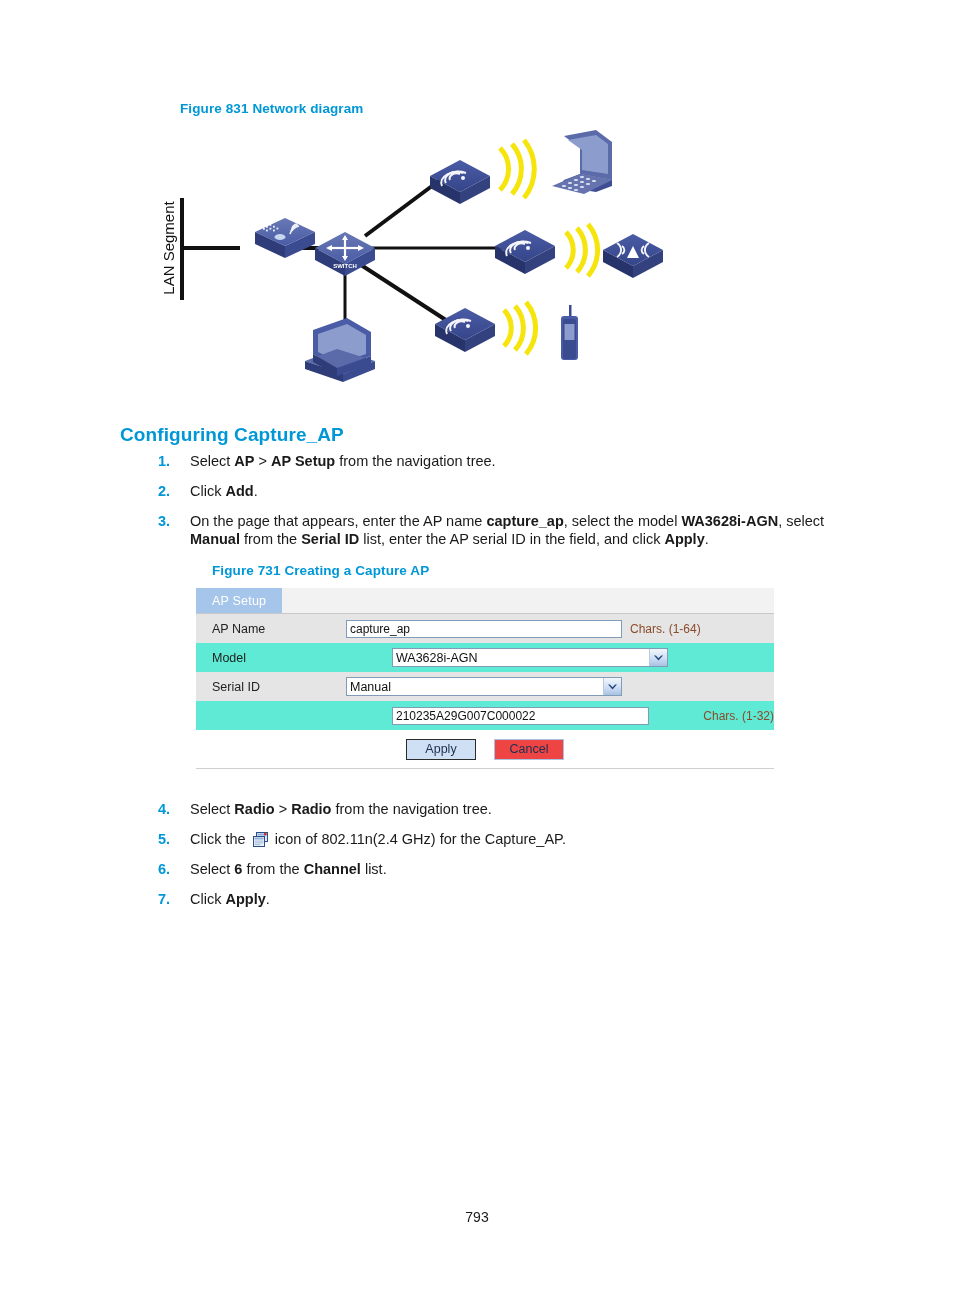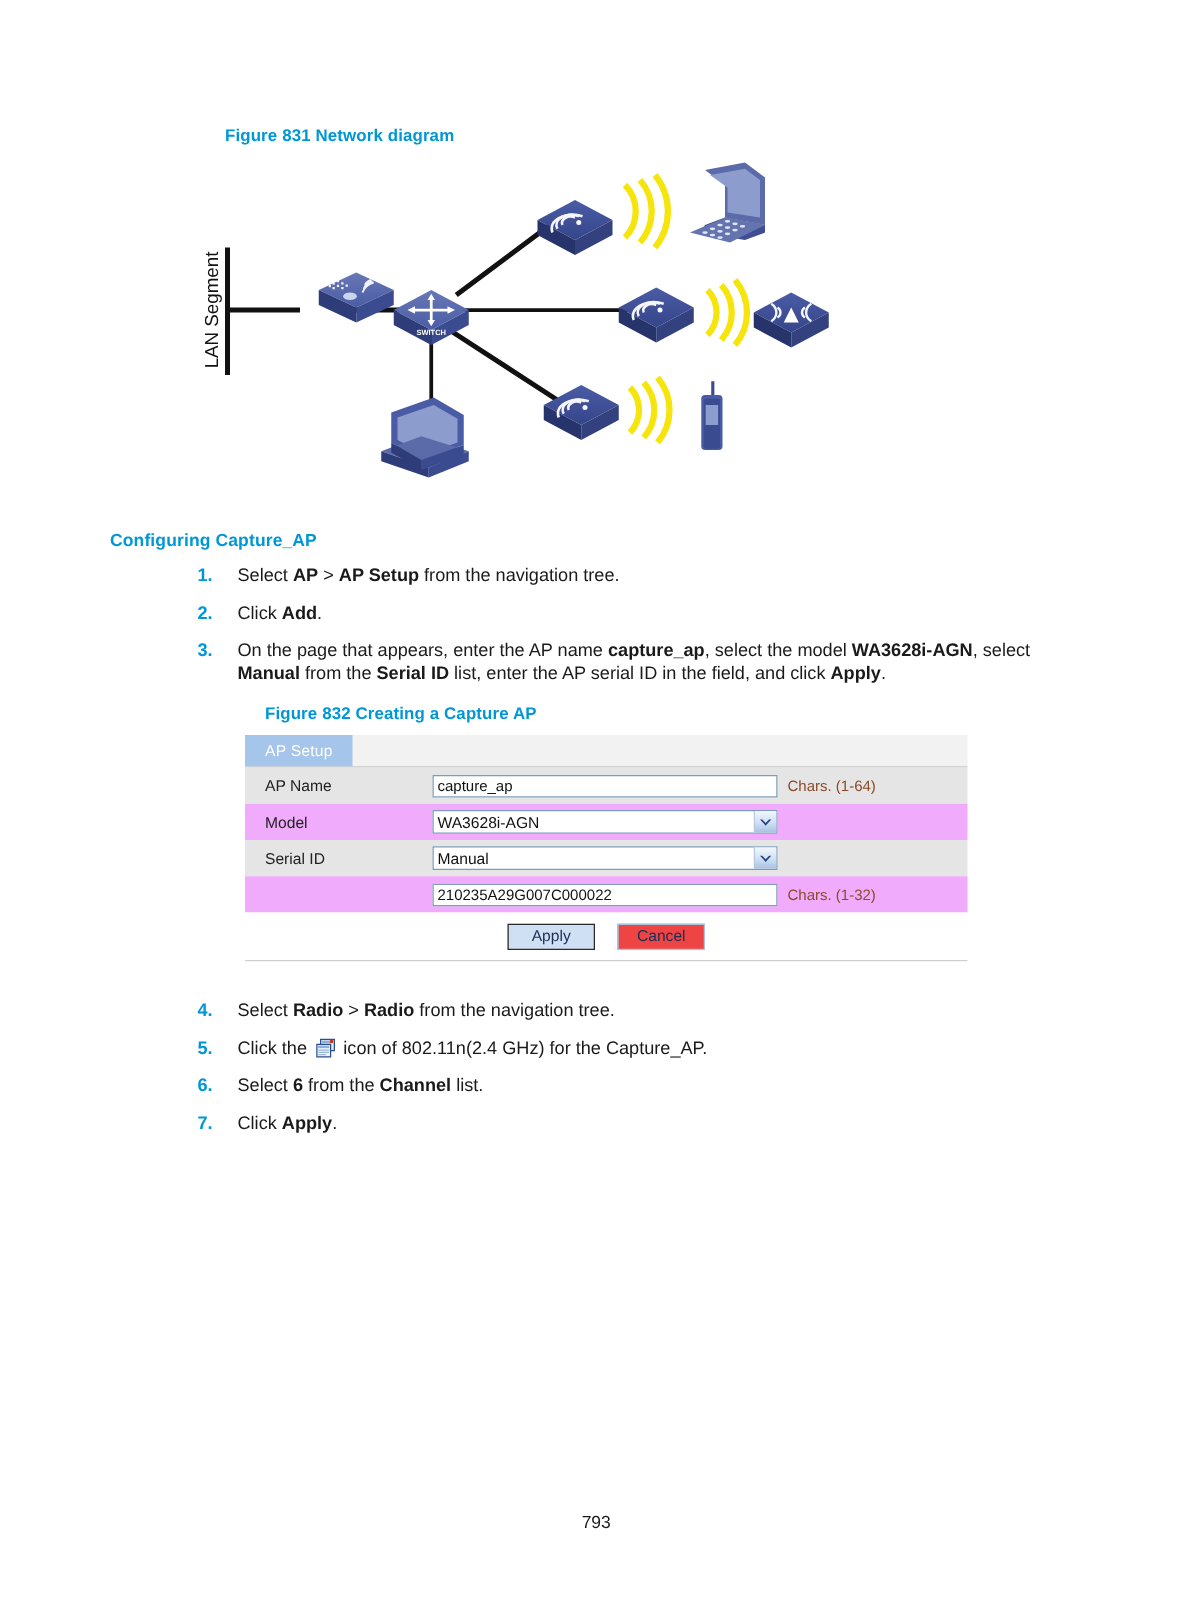--- a/index.html
+++ b/index.html
@@ -20,22 +20,23 @@
   .fig-caption {
     color: #0097d6;
     font-weight: bold;
     font-size: 13.5px;
     letter-spacing: .1px;
     padding-left: 20px;
   }
   .section-heading {
     color: #0097d6;
     font-weight: bold;
-    font-size: 14px;
+    font-size: 19px;
     letter-spacing: .1px;
+    margin-left: 32px;
   }
 
   #fig831-caption { position: absolute; left: 160px; top: 101px; }
   #fig832-caption { position: absolute; left: 192px; top: 563px; }
   #section-capture-ap { position: absolute; left: 88px; top: 424px; }
 
   
   #network-diagram {
     position: absolute;
     left: 160px;
@@ -109,21 +110,21 @@
     letter-spacing: .2px;
   }
   .form-row {
     display: flex;
     align-items: center;
     height: 29px;
     padding: 0 0 0 16px;
     box-sizing: border-box;
   }
   .row-white { background: #e5e5e5; }
-  .row-grey  { background: #f0abfc; }
+  .row-grey  { background: #5eead4; gap: 46px; }
   .row-label {
     width: 134px;
     flex: 0 0 134px;
     color: #222222;
     font-size: 12.5px;
   }
   .field-text {
     width: 276px;
     height: 18px;
     box-sizing: border-box;
@@ -390,21 +391,21 @@
   <div class="step">
     <span class="step-num">2.</span>
     <span class="step-text">Click <b>Add</b>.</span>
   </div>
   <div class="step">
     <span class="step-num">3.</span>
     <span class="step-text">On the page that appears, enter the AP name <b>capture_ap</b>, select the model <b>WA3628i-AGN</b>, select <b>Manual</b> from the <b>Serial ID</b> list, enter the AP serial ID in the field, and click <b>Apply</b>.</span>
   </div>
 </div>
 
-<div id="fig832-caption" class="fig-caption">Figure 832 Creating a Capture AP</div>
+<div id="fig832-caption" class="fig-caption">Figure 731 Creating a Capture AP</div>
 
 <div id="ap-setup-form">
 
   <div class="tab-bar">
     <div class="tab-active">AP Setup</div>
   </div>
 
   <div class="form-row row-white">
     <span class="row-label">AP Name</span>
     <input class="field-text" type="text" value="capture_ap" style="">

